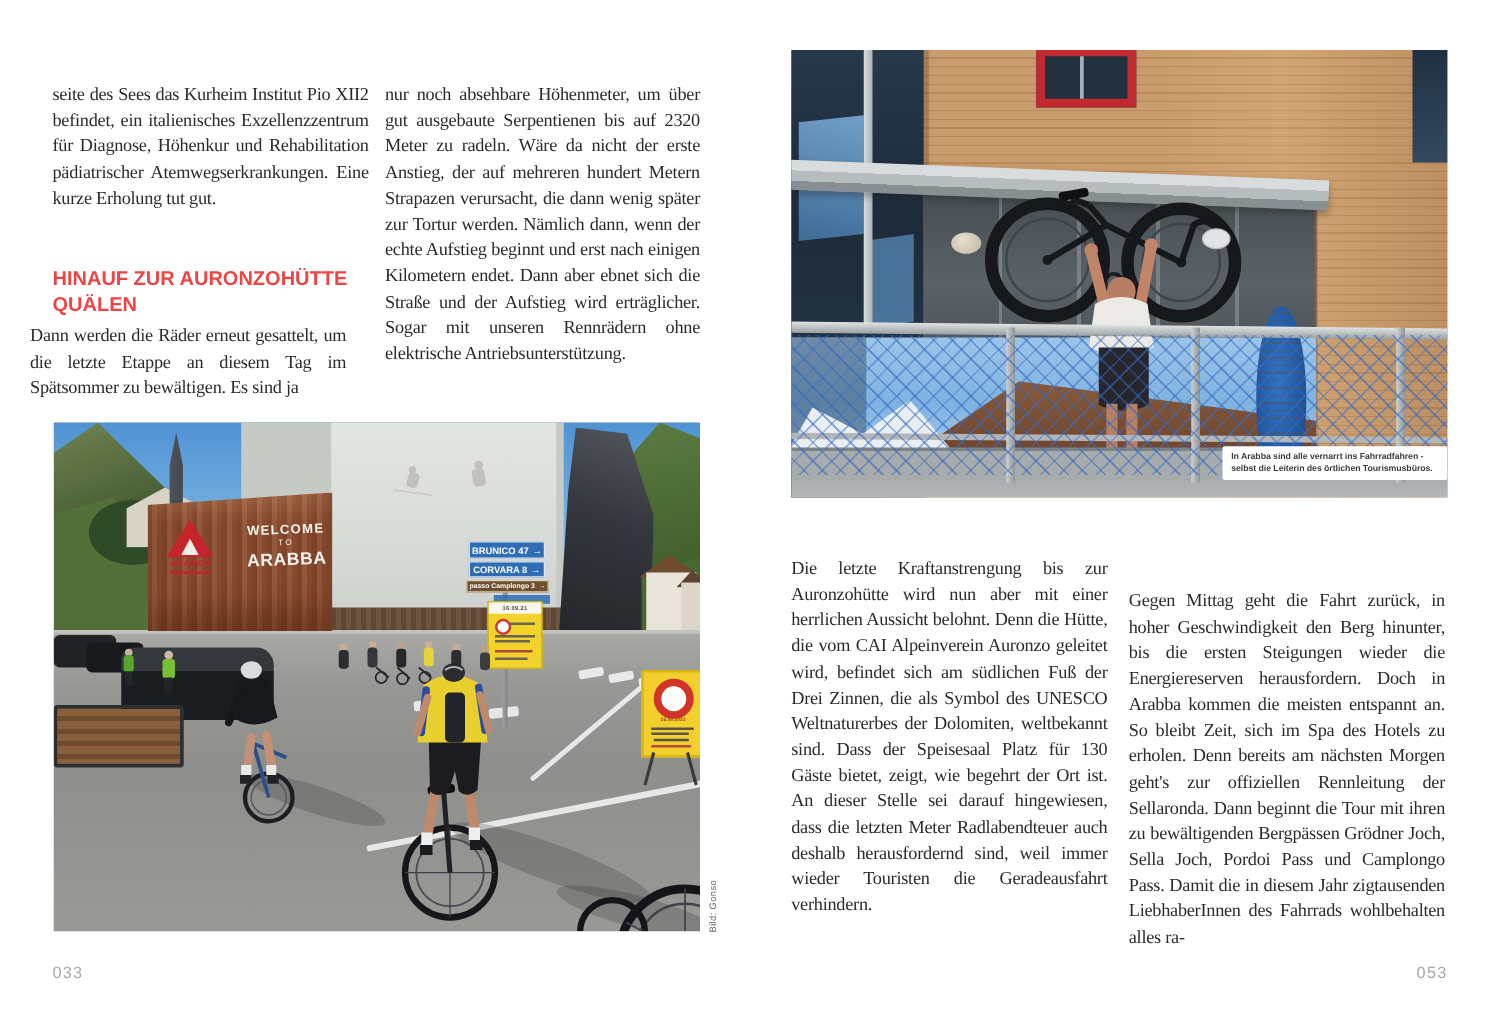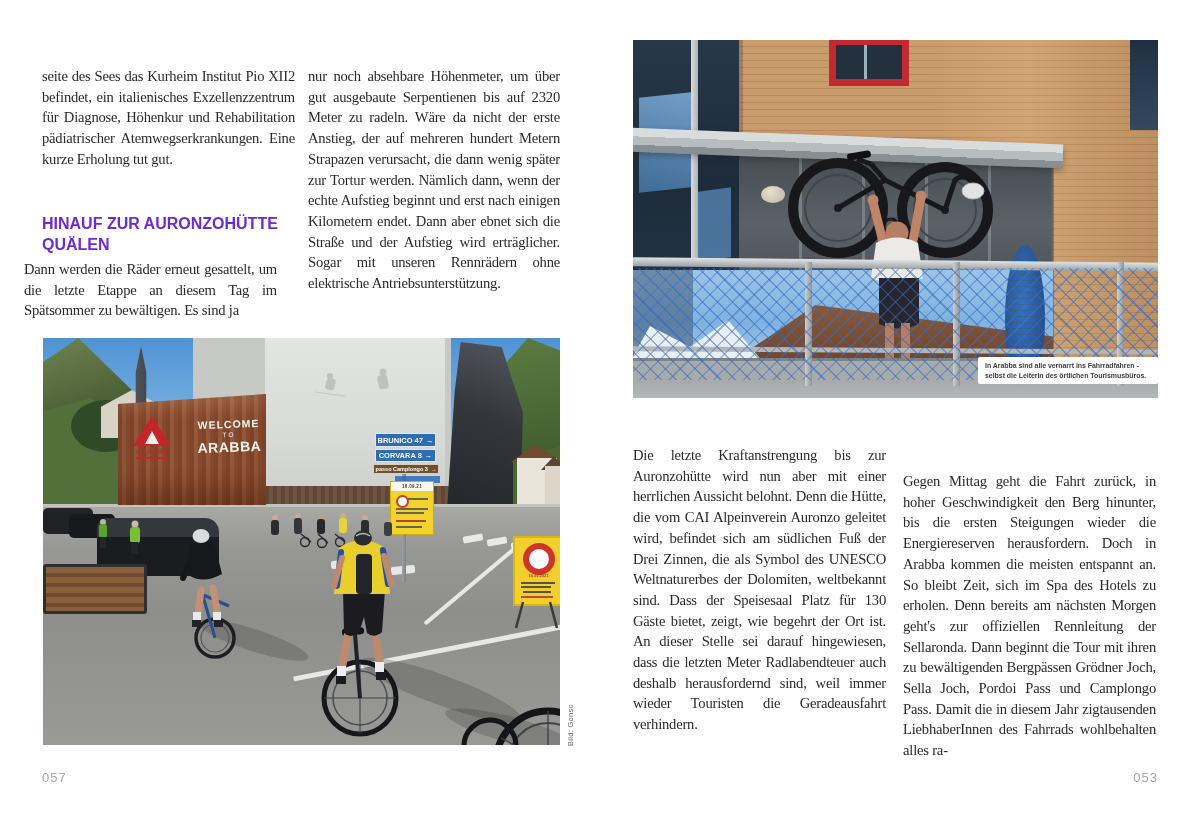--- a/index.html
+++ b/index.html
@@ -5,21 +5,21 @@
   html,body{margin:0;padding:0;background:#ffffff;}
   #spread{position:relative;width:1197px;height:822px;background:#ffffff;overflow:hidden;
           font-family:"Liberation Sans",sans-serif;}
   .abs{position:absolute;}
 
   
   .body-col{position:absolute;width:253px;font-family:Liberation Serif, serif;
             font-size:14.6px;line-height:20.7px;letter-spacing:-0.2px;
             text-align:justify;color:#2b2a28;}
   .headline{position:absolute;width:253px;font-family:"Liberation Sans",sans-serif;
-            font-weight:bold;font-size:16px;line-height:21px;color:#6d28d9;}
+            font-weight:bold;font-size:16px;line-height:21px;color:#ef4444;}
   .page-num{position:absolute;font-size:13px;letter-spacing:1px;color:#a7a7a7;}
 
   
   .photo{position:absolute;overflow:hidden;background:#9a9a98;}
   .photo *{position:absolute;}
   #photo-left{left:43px;top:338px;width:517px;height:407px;}
   #photo-right{left:633px;top:40px;width:525px;height:358px;
                background:repeating-linear-gradient(180deg,#c99c6e 0 6px,#b9895a 6px 7px);}
 
   .photo-caption{background:#ffffff;color:#3a3a3a;font-family:"Liberation Sans",sans-serif;
@@ -381,21 +381,21 @@
       <g stroke="#3a3a38" stroke-width="2.5">
         <line x1="480" y1="264" x2="473" y2="290"></line>
         <line x1="507" y1="264" x2="514" y2="290"></line>
       </g>
     </svg>
 
   </div>
 
   <div class="photo-credit">Bild: Gonso</div>
 
-  <div class="page-num" style="left:42px;top:770px;">057</div>
+  <div class="page-num" style="left:42px;top:770px;">033</div>
 
   <div class="photo" id="photo-right">
     <div class="rp-woodtint"></div>
     <div class="rp-glass">
       <div class="rp-refl1"></div>
       <div class="rp-refl2"></div>
       <div class="rp-mull"></div>
     </div>
     <div class="rp-wood-edge"></div>
     <div class="rp-window-red">

